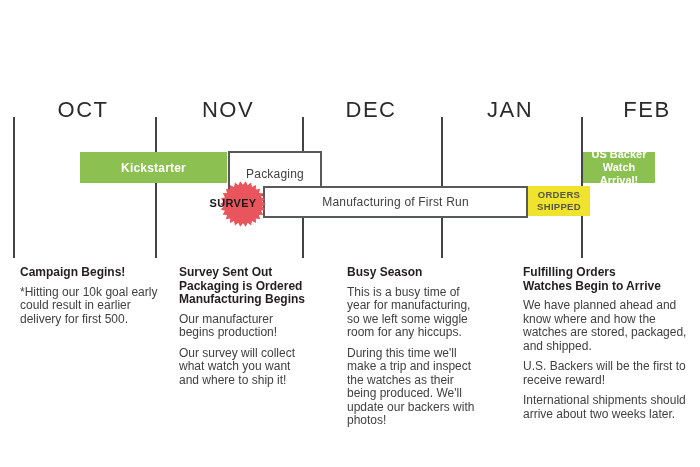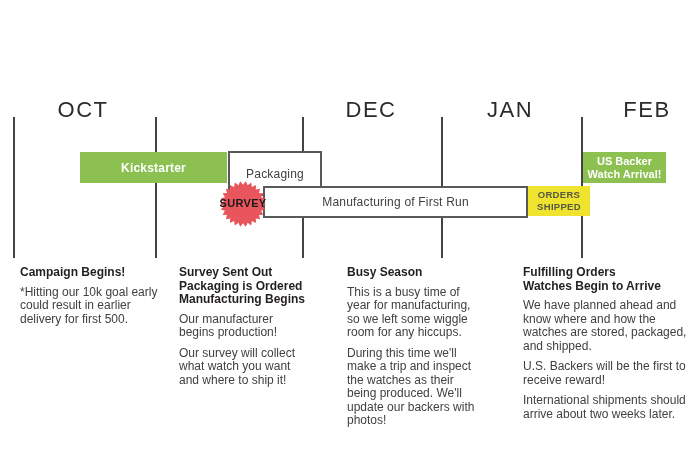--- a/index.html
+++ b/index.html
@@ -22,56 +22,57 @@
     box-sizing:border-box;z-index:2;text-align:center;
   }
   .bar.solid{color:#fff;font-weight:bold;}
   .bar.outline{background:#fff;border:2px solid #58595b;color:#414042;}
   .bar-label{font-size:12px;letter-spacing:.2px;}
   .bar-label-sm{font-size:11px;line-height:13px;font-weight:bold;}
   .orders-label{font-size:9.5px;line-height:12px;font-weight:bold;color:#565744;letter-spacing:.3px;}
   
   .survey-svg{position:absolute;left:220px;top:181px;width:46px;height:46px;z-index:3;}
   .survey-label{
-    position:absolute;left:218px;top:197px;width:50px;z-index:4;
+    position:absolute;left:208px;top:197px;width:50px;z-index:4;
     font-size:11px;font-weight:bold;color:#1a1a1a;letter-spacing:.3px;text-align:center;
   }
   
   .col{position:absolute;top:266px;}
   .col-heading{margin:0 0 6px 0;}
   .col-heading div{
     font-size:12px;line-height:13.6px;font-weight:bold;color:#231f20;white-space:nowrap;
   }
   .col p{
     margin:0 0 7px 0;font-size:12px;line-height:13.5px;color:#414042;
   }
 </style>
 </head>
 <body>
 
 <div class="stage">
 
   <div class="month" style="left:83px">OCT</div>
+  <div class="month" style="left:228px">NOV</div>
   <div class="month" style="left:371px">DEC</div>
   <div class="month" style="left:510px">JAN</div>
   <div class="month" style="left:647px">FEB</div>
 
   <div class="vline" style="left:13px"></div>
   <div class="vline" style="left:155px"></div>
   <div class="vline" style="left:302px"></div>
   <div class="vline" style="left:441px"></div>
   <div class="vline" style="left:581px"></div>
 
   <div class="bar solid" style="left: 80px; top: 152px; width: 147px; height: 31px; background: rgb(140, 193, 82);">
     <span class="bar-label">Kickstarter</span>
   </div>
   <div class="bar outline" style="left:228px;top:151px;width:94px;height:45px">
     <span class="bar-label">Packaging</span>
   </div>
-  <div class="bar solid" style="left: 583px; top: 152px; width: 83px; height: 31px; background: rgb(140, 193, 82);">
+  <div class="bar solid" style="left: 583px; top: 152px; width: 72px; height: 31px; background: rgb(140, 193, 82);">
     <span class="bar-label-sm">
       <span>US Backer</span><br>
       <span>Watch Arrival!</span>
     </span>
   </div>
 
   <div class="bar outline" style="left:263px;top:186px;width:265px;height:32px">
     <span class="bar-label">Manufacturing of First Run</span>
   </div>
   <div class="bar" style="left: 528px; top: 186px; width: 62px; height: 30px; background: rgb(239, 227, 46);">

